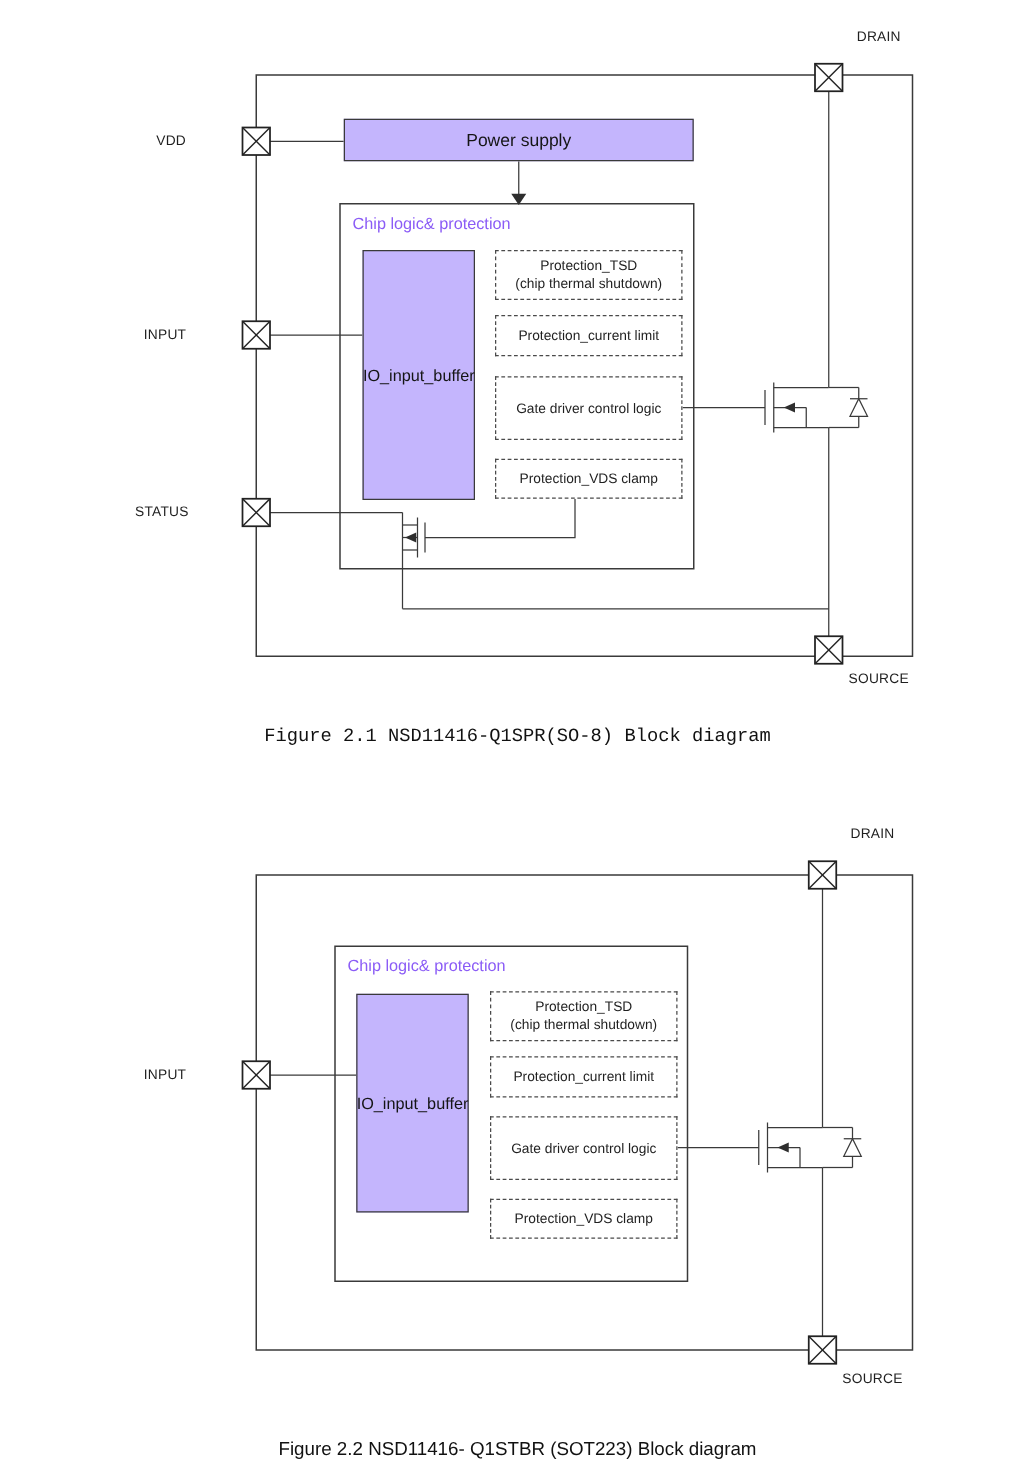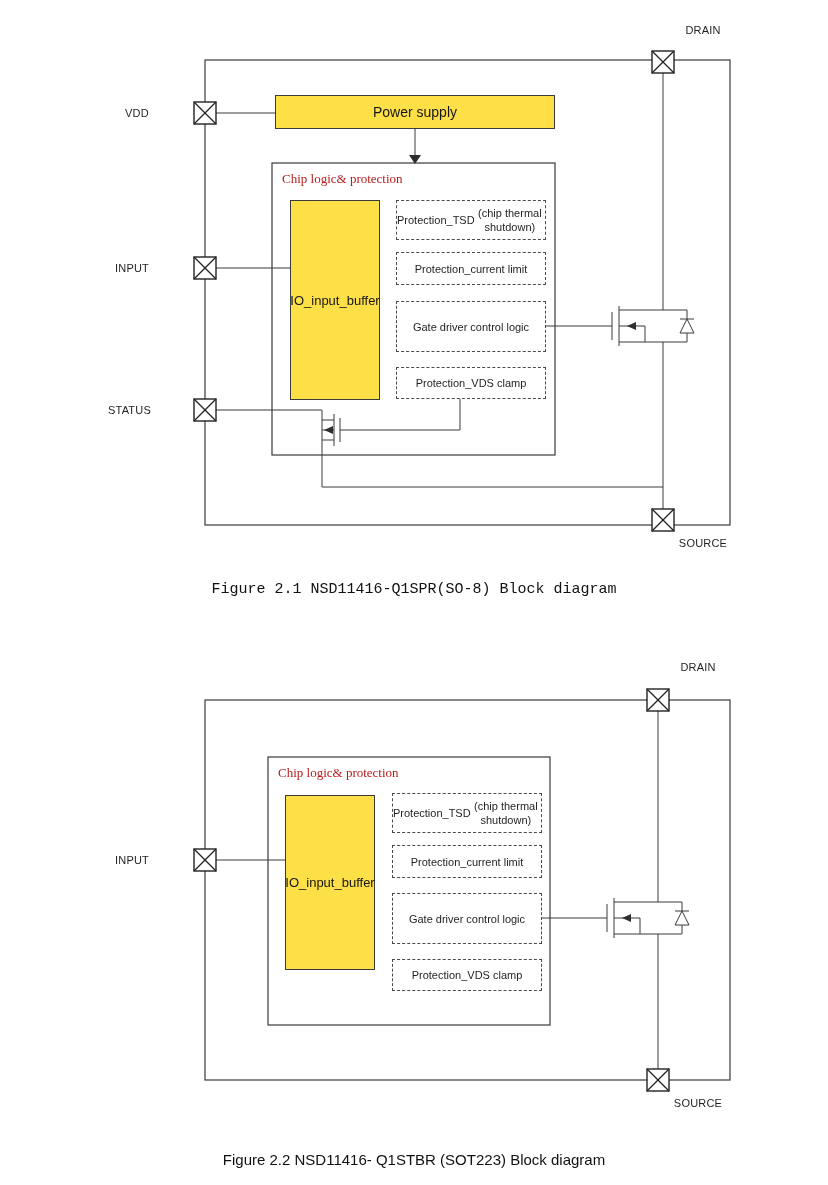--- a/index.html
+++ b/index.html
@@ -5,23 +5,23 @@
   html,body{margin:0;padding:0;background:#fff;}
   #page{
     position:relative;width:828px;height:1185px;background:#ffffff;
     font-family:"Liberation Sans","DejaVu Sans",sans-serif;color:#1f1f1f;overflow:hidden;
   }
   .abs{position:absolute;}
   svg.layer{position:absolute;left:0;top:0;}
   .lbl{position:absolute;font-size:11px;letter-spacing:.2px;color:#1f1f1f;line-height:14px;height:14px;}
   .lbl.center{text-align:center;margin-left:40px;}
   .lbl.right{text-align:left;}
-  .box{position:absolute;border:1px solid #3a3a3a;background:#fde047;display:flex;align-items:center;justify-content:center;box-sizing:border-box;}
-  .dashedbox{position:absolute;border:1px dashed #4a4a4a;background:#fff;display:flex;flex-direction:row;align-items:center;justify-content:center;box-sizing:border-box;font-size:11px;line-height:14px;text-align:center;}
-  .blocktitle{position:absolute;font-size:13px;color:#b91c1c;font-family:Liberation Serif, serif;}
+  .box{position:absolute;border:1px solid #3a3a3a;background:#c4b5fd;display:flex;align-items:center;justify-content:center;box-sizing:border-box;}
+  .dashedbox{position:absolute;border:1px dashed #4a4a4a;background:#fff;display:flex;flex-direction:column;align-items:center;justify-content:center;box-sizing:border-box;font-size:11px;line-height:14px;text-align:center;}
+  .blocktitle{position:absolute;font-size:13px;color:#8b5cf6;}
   .bigboxtext{font-size:14px;color:#151515;}
   .smalltext{font-size:13px;color:#151515;}
   .cap{position:absolute;left:0;width:828px;text-align:center;font-size:15px;color:#111;}
   line,rect.wire,path.wire{stroke:#3a3a3a;stroke-width:1;fill:none;}
   .padrect{fill:#ffffff;stroke:#222;stroke-width:1.4;}
   .padcross{stroke:#222;stroke-width:1.2;}
   .arrowhead{fill:#2e2e2e;stroke:none;}
   .outline{fill:none;stroke:#3a3a3a;stroke-width:1.2;}
 </style>
 </head>

